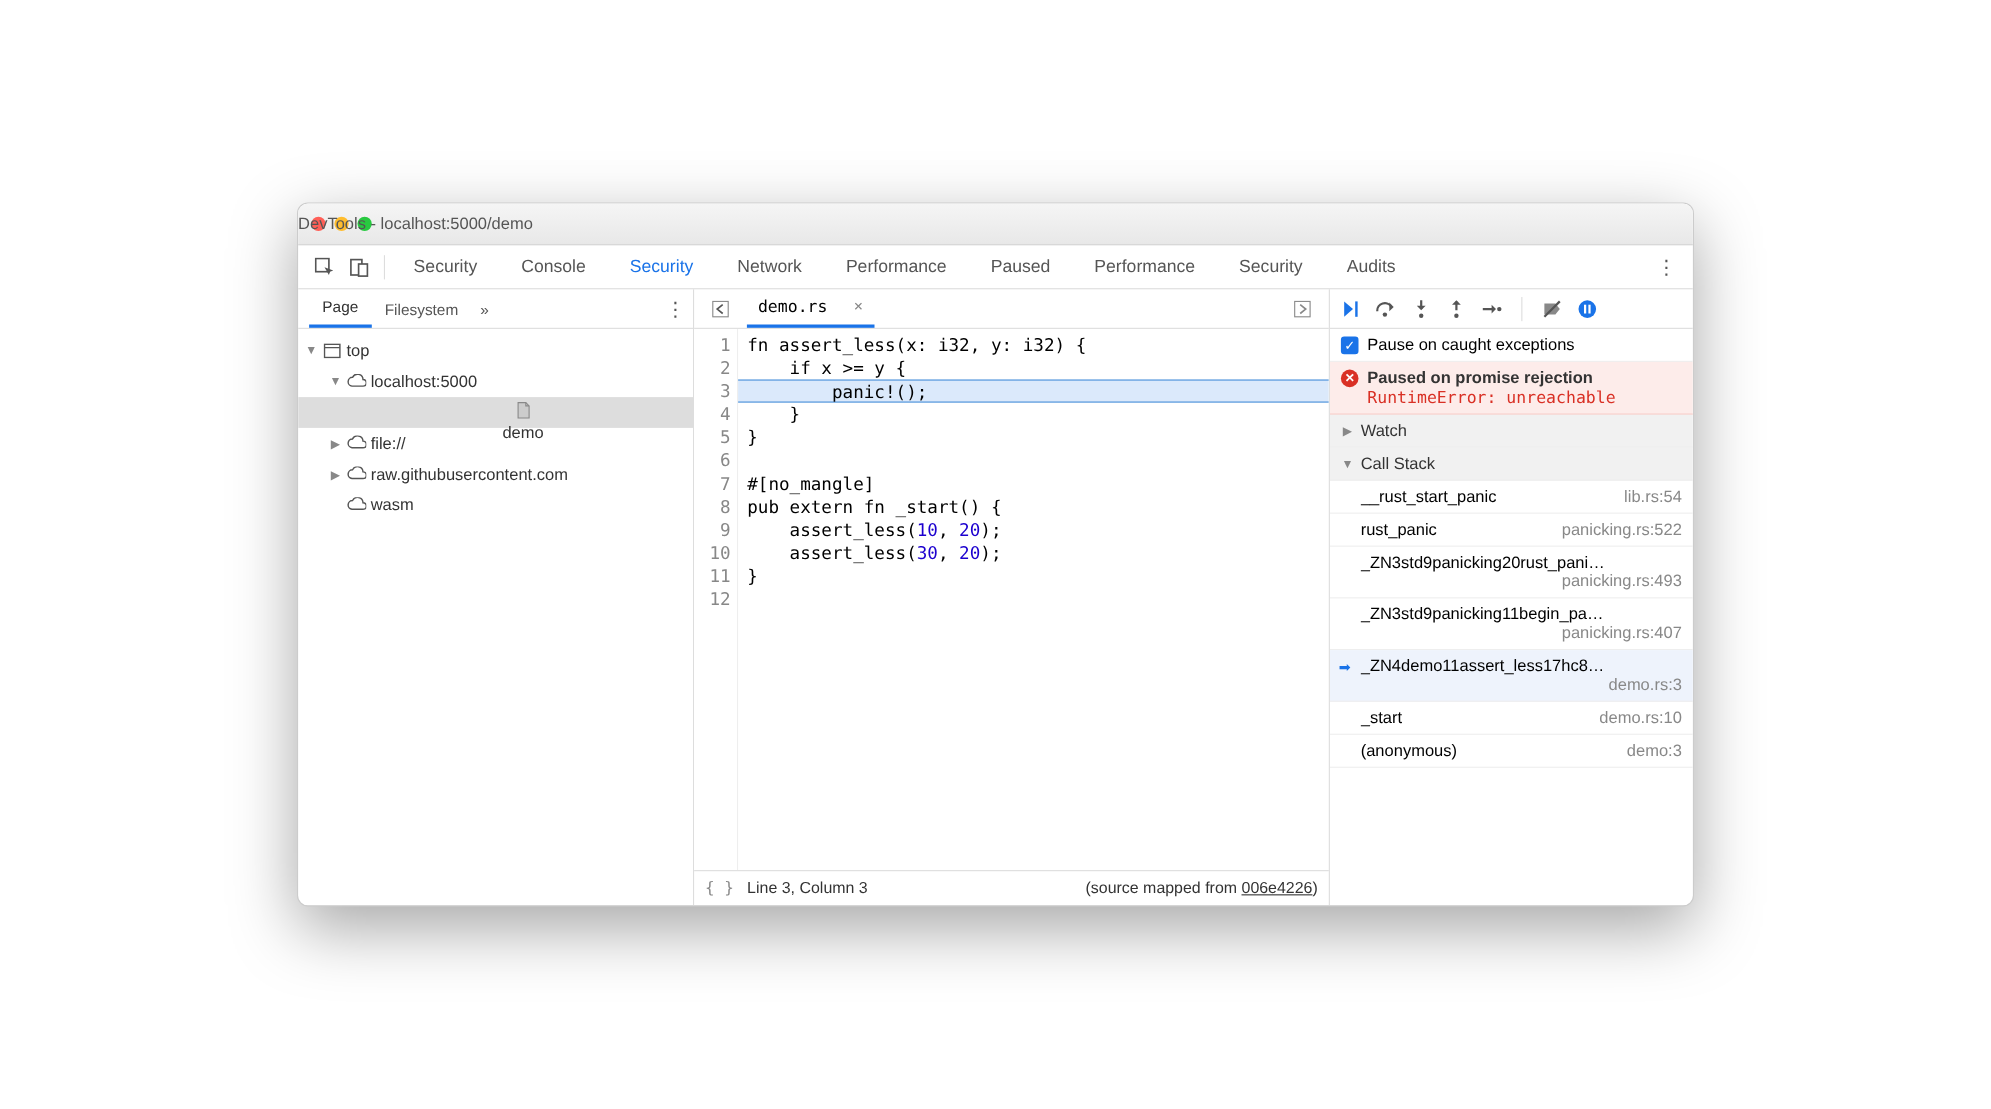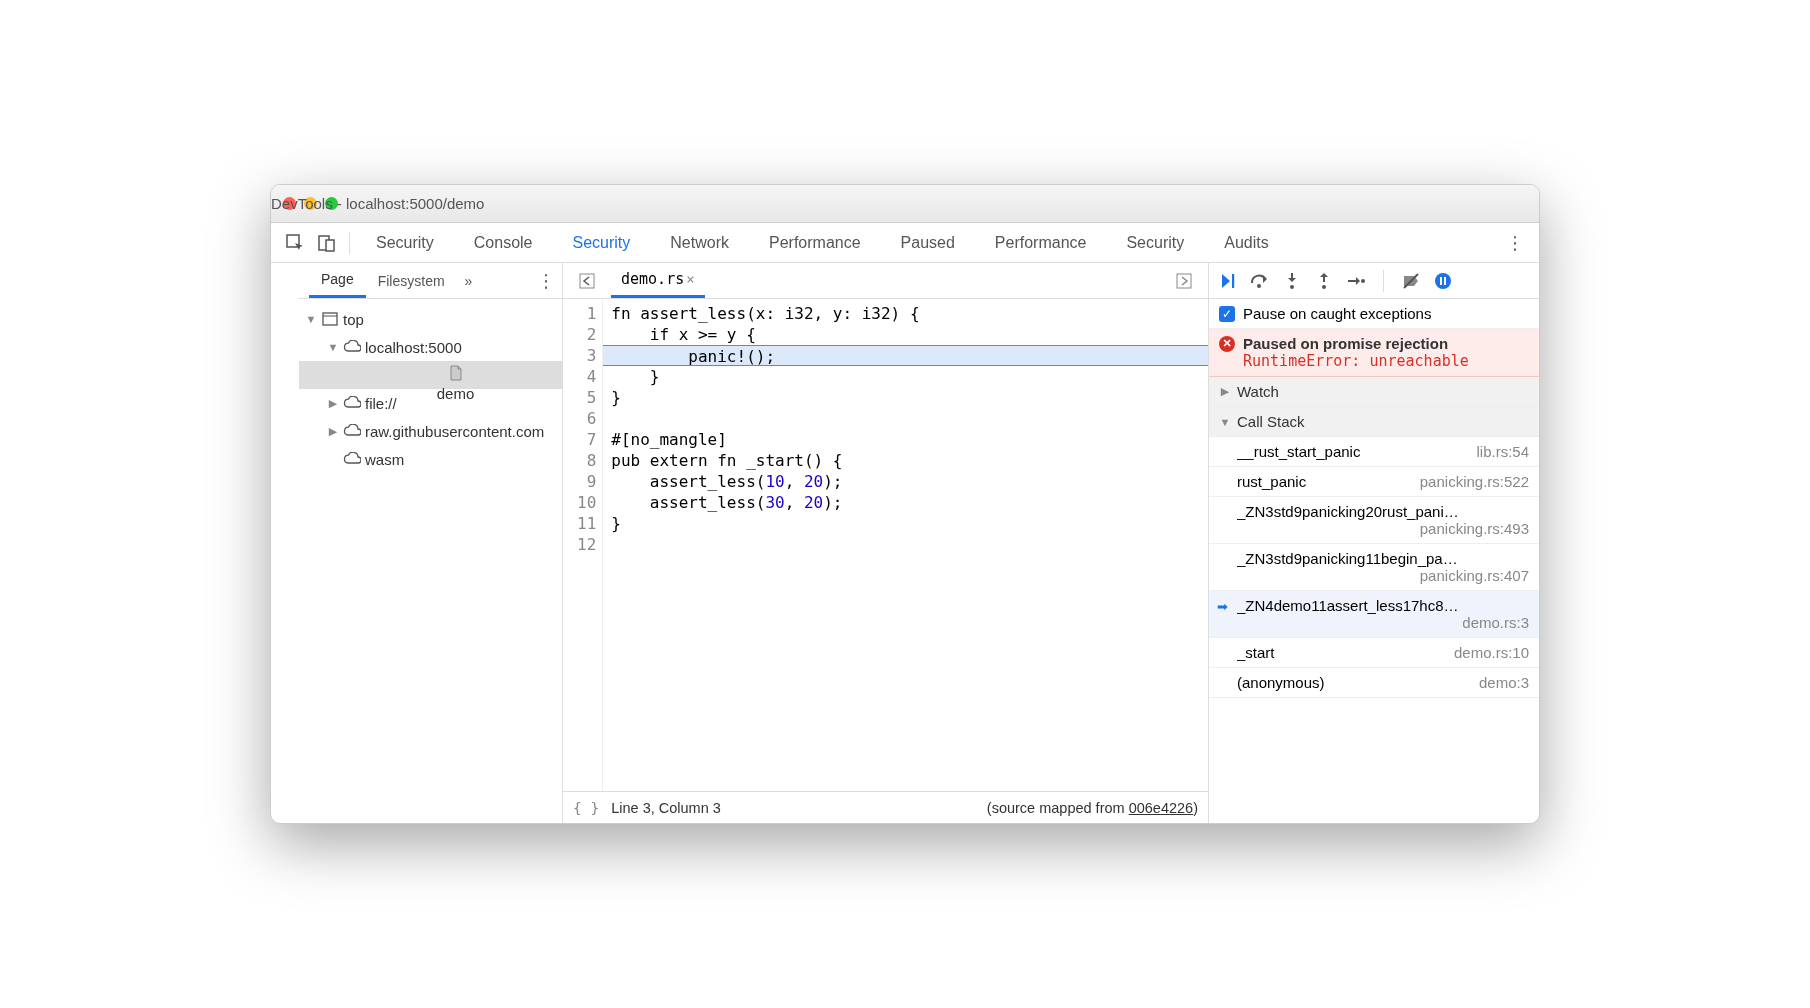--- a/index.html
+++ b/index.html
@@ -33,32 +33,32 @@
   display:flex; align-items:center; height:40px;
   border-bottom:1px solid #ddd; padding:0 8px; gap:0;
   color:#555; font-size:16px;
 }
 .tab { padding: 0 20px; height:100%; display:flex; align-items:center; cursor:pointer; }
 .tab.active { color:#1a73e8; }
 .icon-btn { width:32px; height:32px; display:flex; align-items:center; justify-content:center; cursor:pointer; color:#555; }
 .divider { width:1px; height:22px; background:#ddd; margin:0 6px; }
 .spacer { flex:1; }
 .main { display:flex; height: 560px; }
-.sidebar { width: 292px; border-right:1px solid #ddd; display:flex; flex-direction:column;padding-left:28px; }
+.sidebar { width: 360px; border-right:1px solid #ddd; display:flex; flex-direction:column; }
 .sb-tabs { display:flex; align-items:center; height:36px; border-bottom:1px solid #ddd; padding-left:10px; font-size:14px; color:#555; }
 .sb-tab { padding:0 12px; height:100%; display:flex; align-items:center; cursor:pointer; }
 .sb-tab.active { color:#333; border-bottom:3px solid #1a73e8; }
 .tree { padding:6px 0; font-size:15px; color:#333; overflow:auto; flex:1; }
 .tree-row { display:flex; align-items:center; height:28px; padding-left:6px; cursor:pointer; gap:4px; white-space:nowrap; }
 .tree-row.sel { background:#ddd;flex-direction:column; }
 .tw { display:inline-block; width:12px; text-align:center; color:#888; font-size:11px; }
 .tree-icon { width:18px; height:18px; display:inline-flex; align-items:center; justify-content:center; color:#555; }
 .center { flex:1; display:flex; flex-direction:column; border-right:1px solid #ddd; }
 .file-tabs { height:36px; display:flex; align-items:center; border-bottom:1px solid #ddd; padding:0 8px; gap:8px; }
-.file-tab { display:flex; align-items:center; gap:2px; padding:0 10px; height:100%; font-size:15px; border-bottom:3px solid #1a73e8; font-family: Menlo, Consolas, monospace; }
+.file-tab { display:flex; align-items:center; gap:24px; padding:0 10px; height:100%; font-size:15px; border-bottom:3px solid #1a73e8; font-family: Menlo, Consolas, monospace; }
 .close-x { color:#888; font-size:14px; cursor:pointer; }
 .editor { flex:1; display:flex; font-family: Menlo, Consolas, monospace; font-size:16px; overflow:auto; }
 .gutter { background:#fff; color:#888; text-align:right; padding:4px 6px 4px 14px; border-right:1px solid #eee; user-select:none; }
 .gutter div { height:21px; line-height:21px; }
 .code { flex:1; padding:4px 0; position:relative; }
 .code-line { height:21px; line-height:21px; white-space:pre; padding-left:8px; }
 .hl-blue { background:#dbe9fb; border-top:1px solid #4a90d9; border-bottom:1px solid #4a90d9; }
 .tok-num { color:#1c00cf; }
 .status { height:32px; border-top:1px solid #ddd; display:flex; align-items:center; padding:0 10px; font-size:14.5px; color:#333; gap:12px; }
 .status .link { text-decoration:underline; cursor:pointer; }

